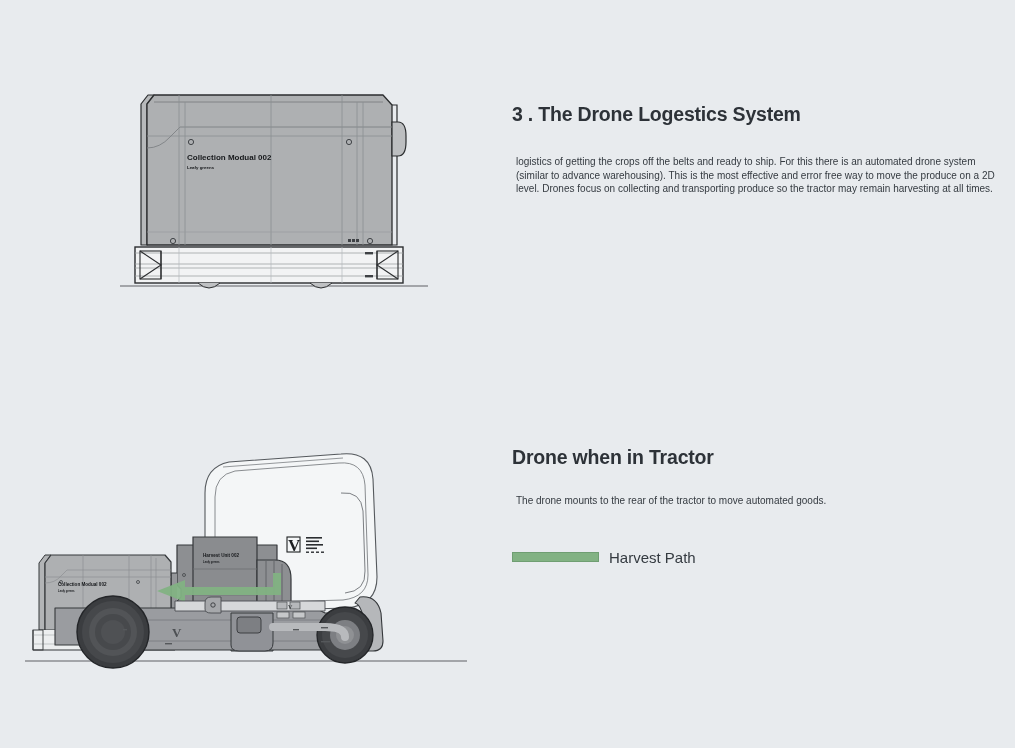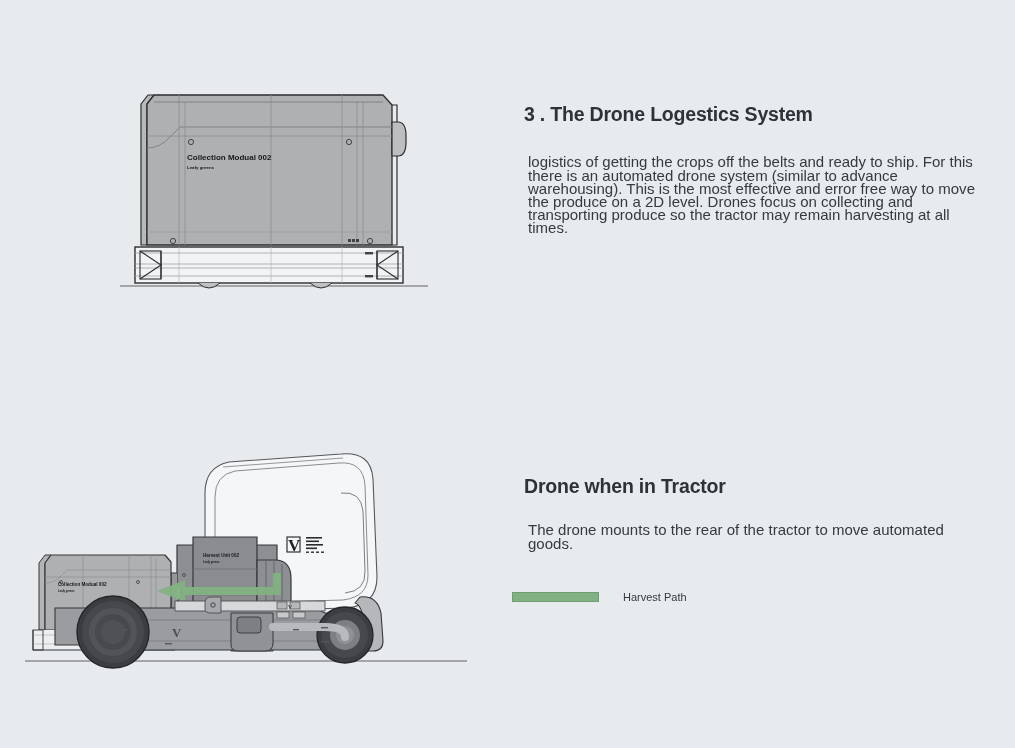--- a/index.html
+++ b/index.html
@@ -21,56 +21,56 @@
     height: 748px;
   }
 
   
   .text-block {
     position: absolute;
     width: 490px;
     left: 512px;
   }
   #block-drone-logistics { top: 104px; }
-  #block-drone-in-tractor { top: 476px; }
+  #block-drone-in-tractor { top: 447px; }
 
   .section-heading {
     font-size: 19.5px;
     font-weight: bold;
     letter-spacing: -0.2px;
     color: #2d3238;
-    margin: 0 0 30px 12px;
+    margin: 0 0 30px 0;
     line-height: 1.1;
   }
   #block-drone-in-tractor .section-heading { margin-bottom: 26px; }
 
   .body-copy {
-    font-size: 15px;
+    font-size: 10px;
     line-height: 13.2px;
     color: #343a40;
-    margin: 16px;
+    margin: 4px;
     letter-spacing: 0.01px;
   }
 
   
   .legend {
     display: flex;
     align-items: center;
     margin-top: 41px;
   }
   .legend-swatch {
     width: 87px;
     height: 10px;
     background: #82b283;
     border: 1px solid #6f9e72;
     box-sizing: border-box;
   }
   .legend-label {
-    margin-left: 24px;
-    font-size: 11px;
+    margin-left: 10px;
+    font-size: 15px;
     color: #343a40;
   }
 
   
   .illustration {
     position: absolute;
   }
   #illus-collection-module { left: 120px; top: 80px; }
   #illus-tractor-with-drone { left: 25px; top: 445px; }
 

